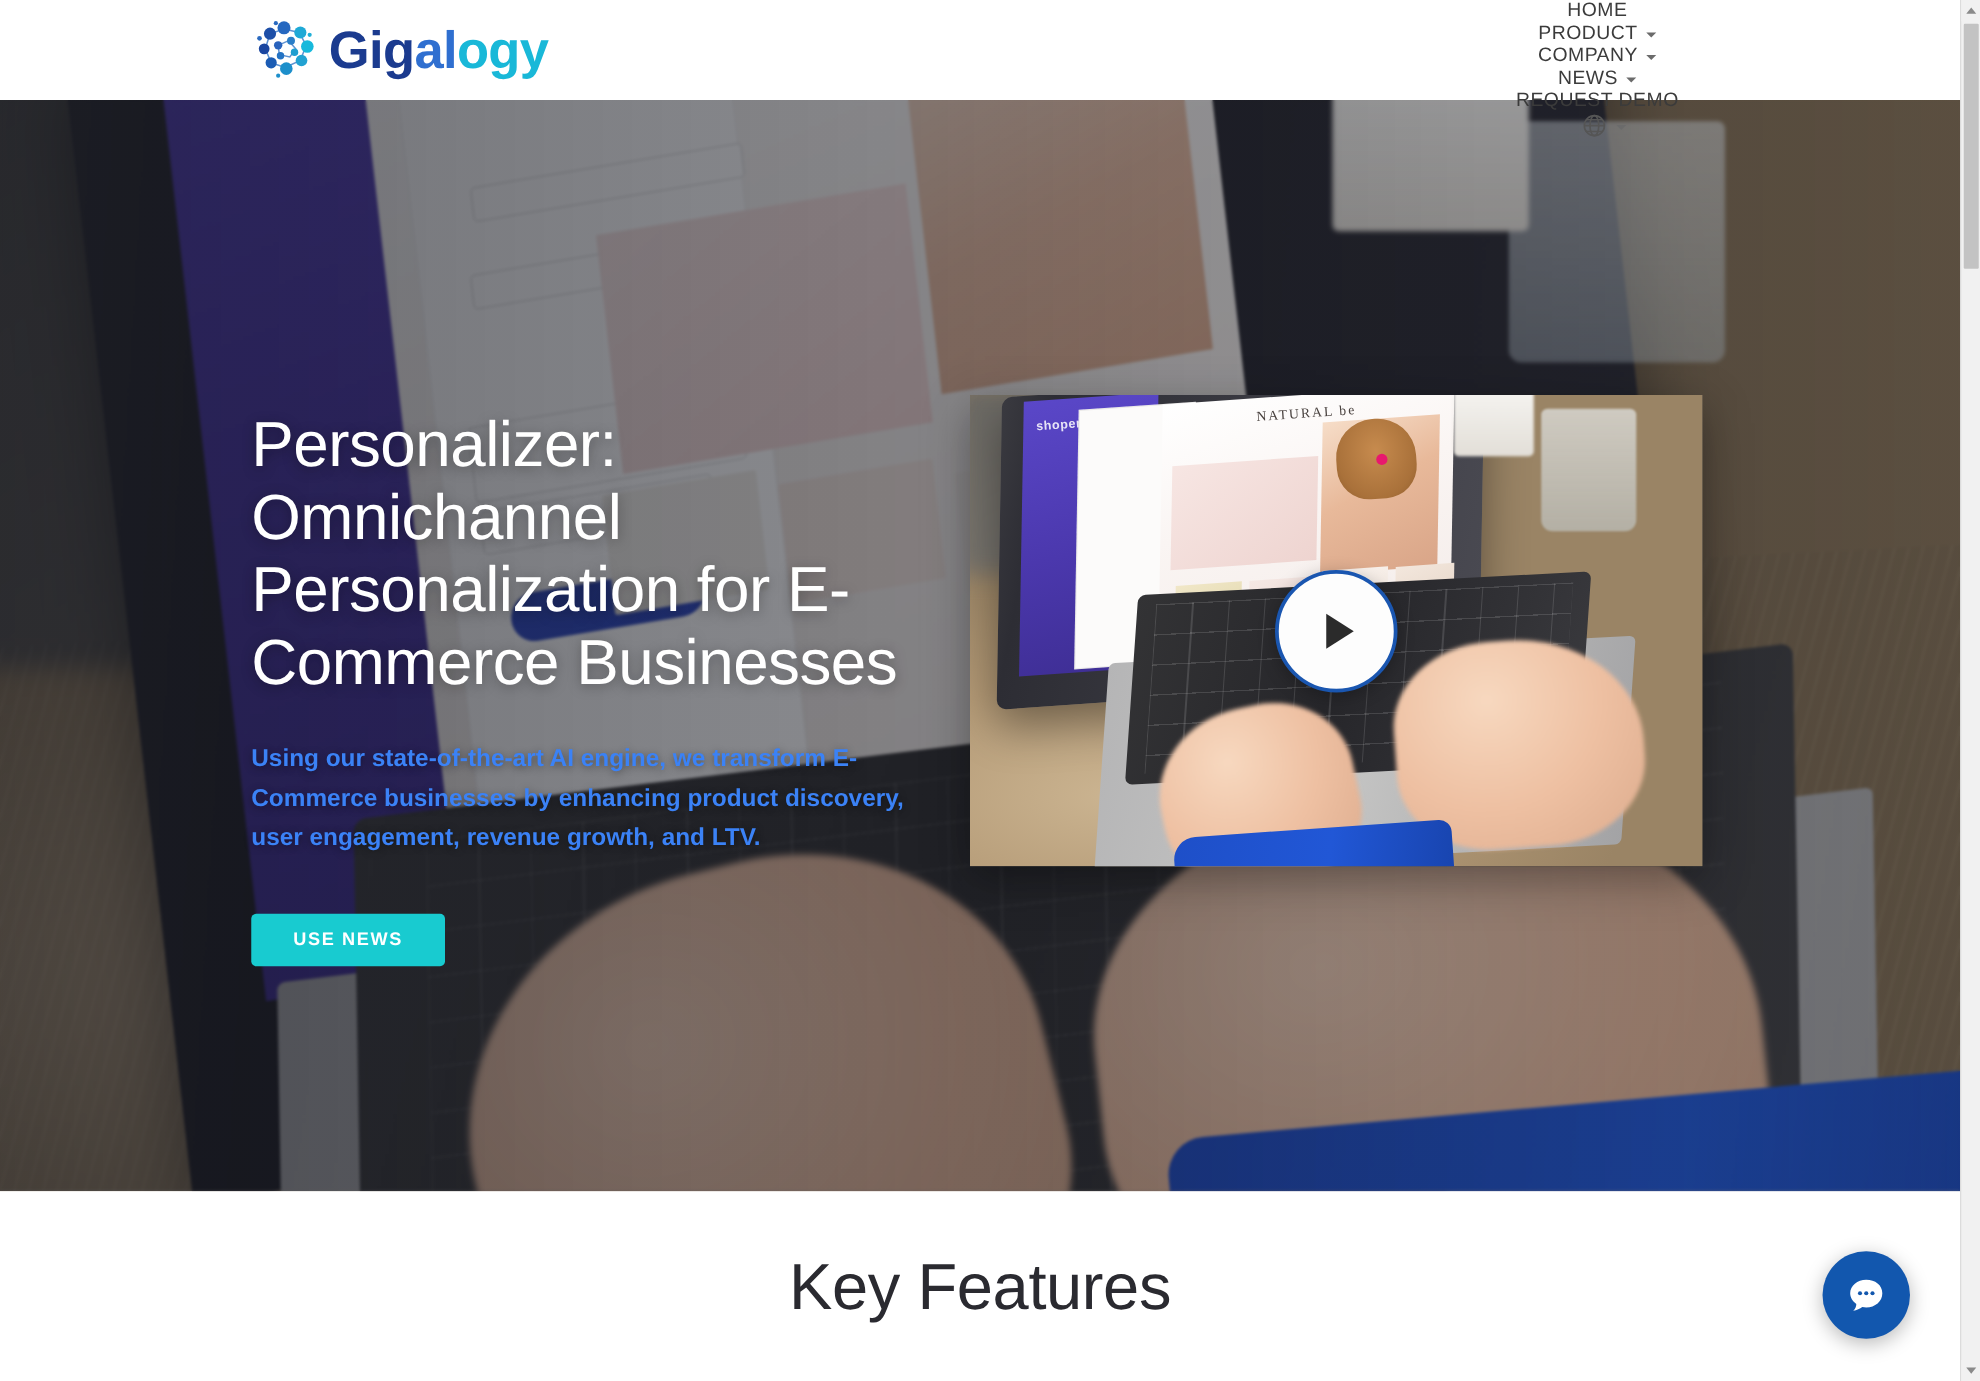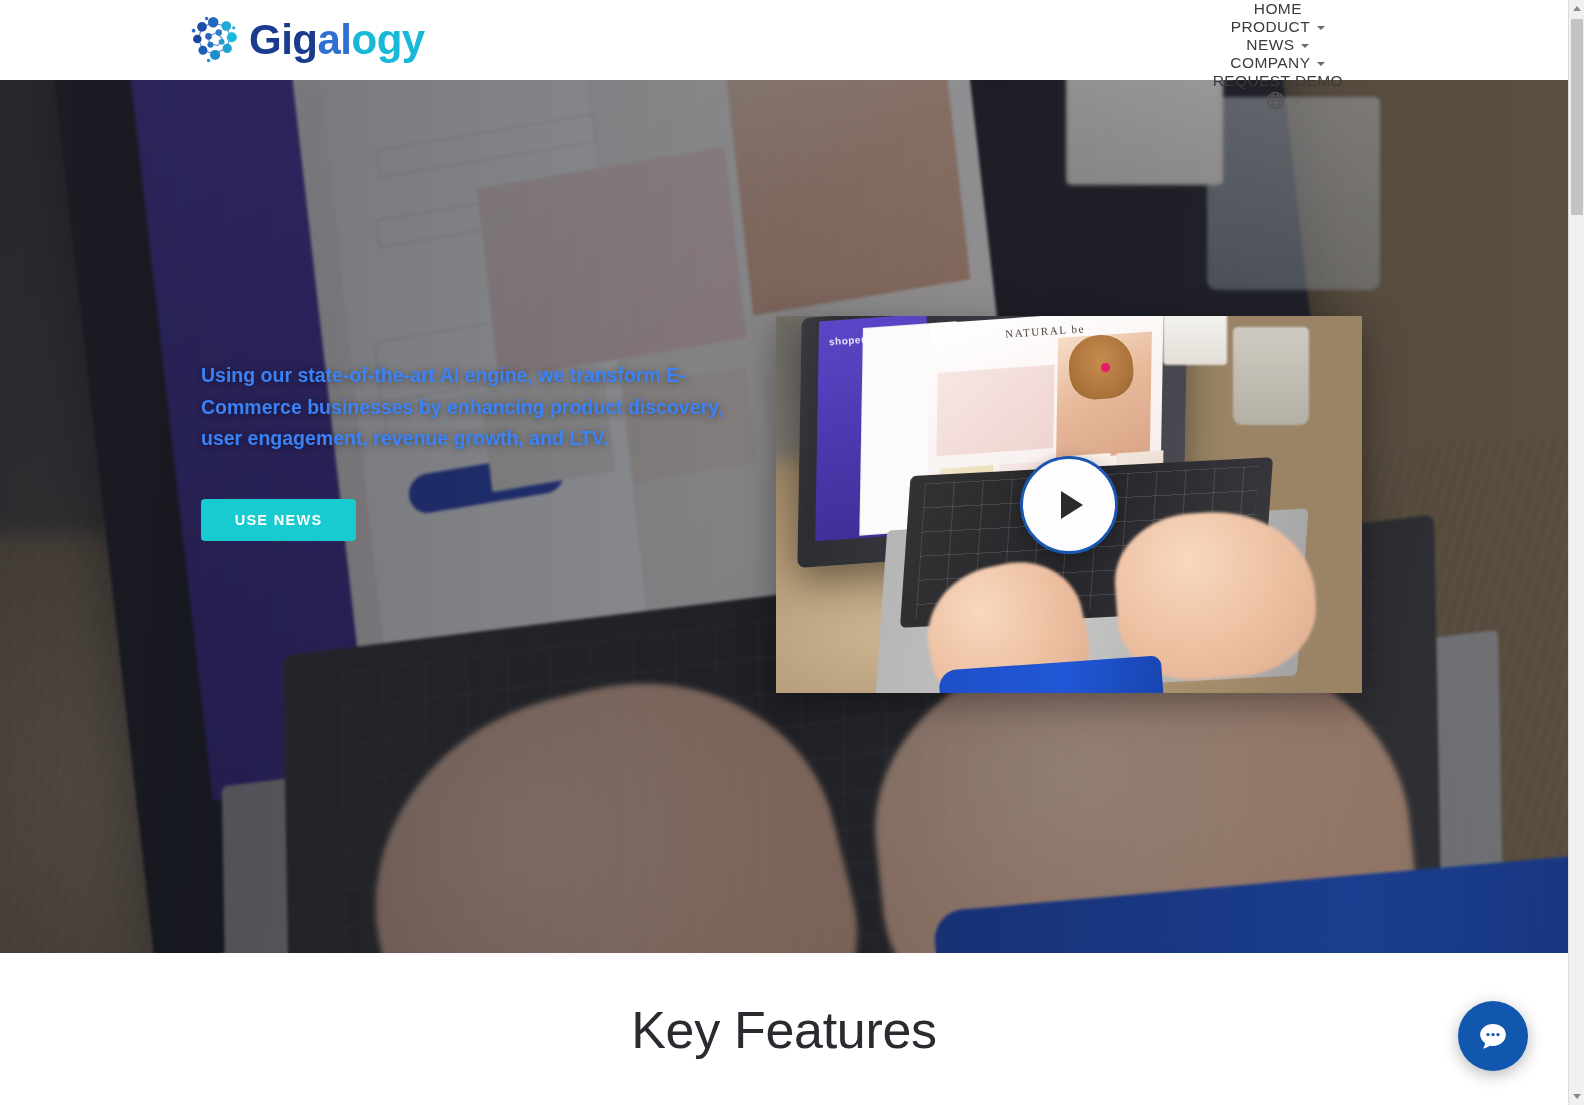--- a/index.html
+++ b/index.html
@@ -25,21 +25,21 @@
 
   
   .site-header {
     position: absolute; left: 0; top: 0;
     width: 1568px; height: 80px;
     background: #ffffff;
     display: flex; align-items: center;
     z-index: 40;
   }
   .logo-wrap {
-    position: absolute; left: 187px; top: 12px;
+    position: absolute; left: 201px; top: 12px;
     display: flex; align-items: center; gap: 4px;
   }
   .logo-mark { width: 58px; height: 56px; display: block; }
   .logo-word {
     font-size: 42px; font-weight: 700; letter-spacing: -0.5px;
     line-height: 1;
   }
   .lw-a { color: #1b3b8f; }
   .lw-b { color: #2f6fd0; }
   .lw-c { color: #19b8d8; }
@@ -519,25 +519,25 @@
 
       <nav class="nav">
         <div class="nav-item">
           <span>HOME</span>
         </div>
         <div class="nav-item">
           <span>PRODUCT</span>
           <i class="caret"></i>
         </div>
         <div class="nav-item">
+          <span>COMPANY</span>
+          <i class="caret"></i>
+        </div>
+        <div class="nav-item">
           <span>NEWS</span>
-          <i class="caret"></i>
-        </div>
-        <div class="nav-item">
-          <span>COMPANY</span>
           <i class="caret"></i>
         </div>
         <div class="nav-item">
           <span>REQUEST DEMO</span>
         </div>
         <div class="lang-wrap">
           <svg class="globe" viewBox="0 0 24 24" fill="none" stroke="#555" stroke-width="1.5">
             <circle cx="12" cy="12" r="9.2"></circle>
             <ellipse cx="12" cy="12" rx="4" ry="9.2"></ellipse>
             <line x1="2.8" y1="12" x2="21.2" y2="12"></line>
@@ -577,20 +577,21 @@
           </div>
         <div class="bg-hand bg-hand-l"></div>
         <div class="bg-hand bg-hand-r"></div>
         <div class="bg-sleeve"></div>
         <div class="hero-blur"></div>
         <div class="hero-overlay"></div>
       </div>
 
       <div class="hero-inner">
         <div class="hero-copy">
+          <h1 class="hero-title">Personalizer: Omnichannel Personalization for E-Commerce Businesses</h1>
           <p class="hero-sub">Using our state-of-the-art AI engine, we transform E-Commerce businesses by enhancing product discovery, user engagement, revenue growth, and LTV.</p>
           <div class="hero-buttons">
             <button class="btn btn-secondary">USE NEWS</button>
           </div>
         </div>
 
         <div class="hero-video">
           <div class="vid-photo">
             <div class="vp-desk"></div>
             <div class="vp-wall"></div>

